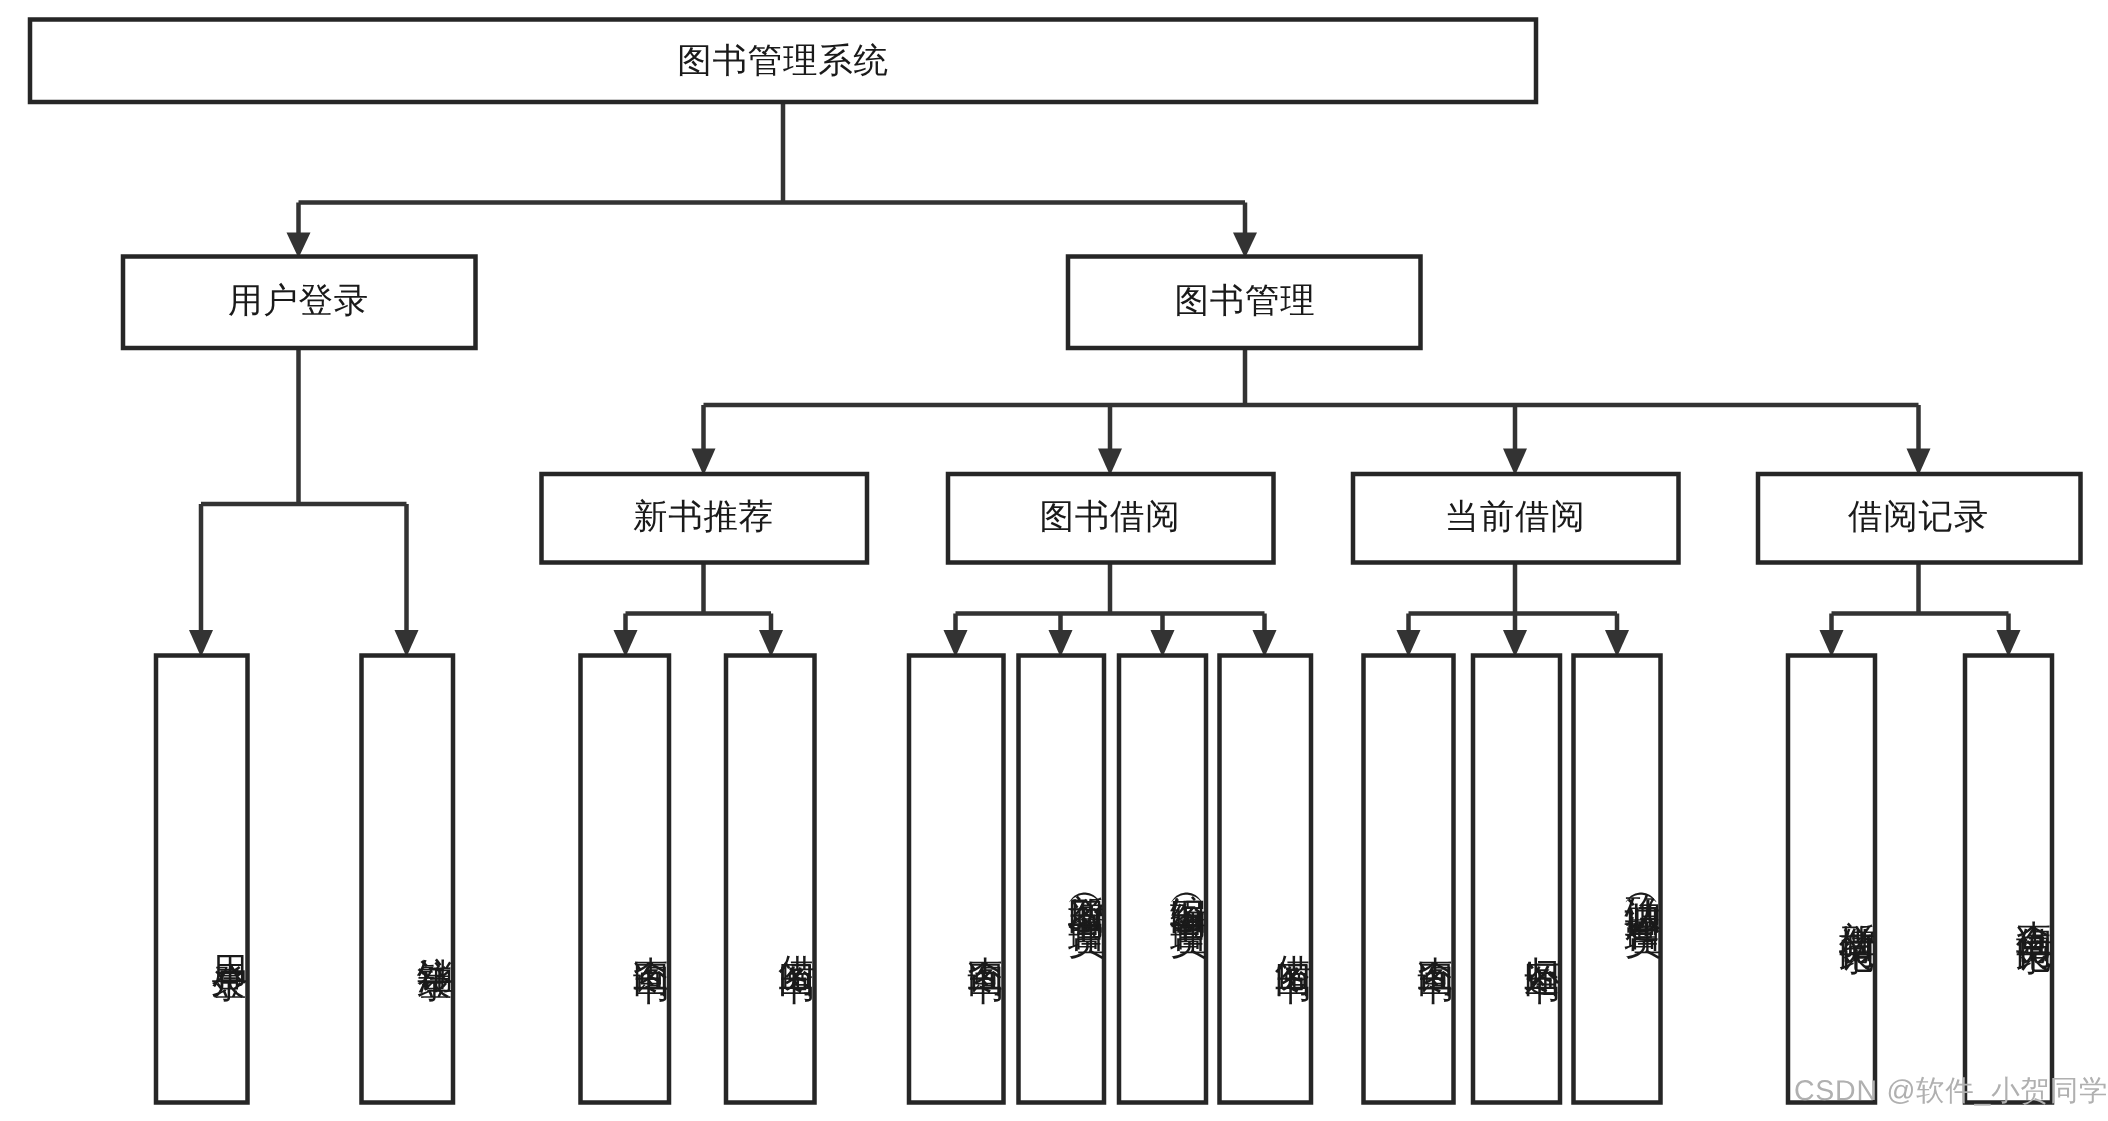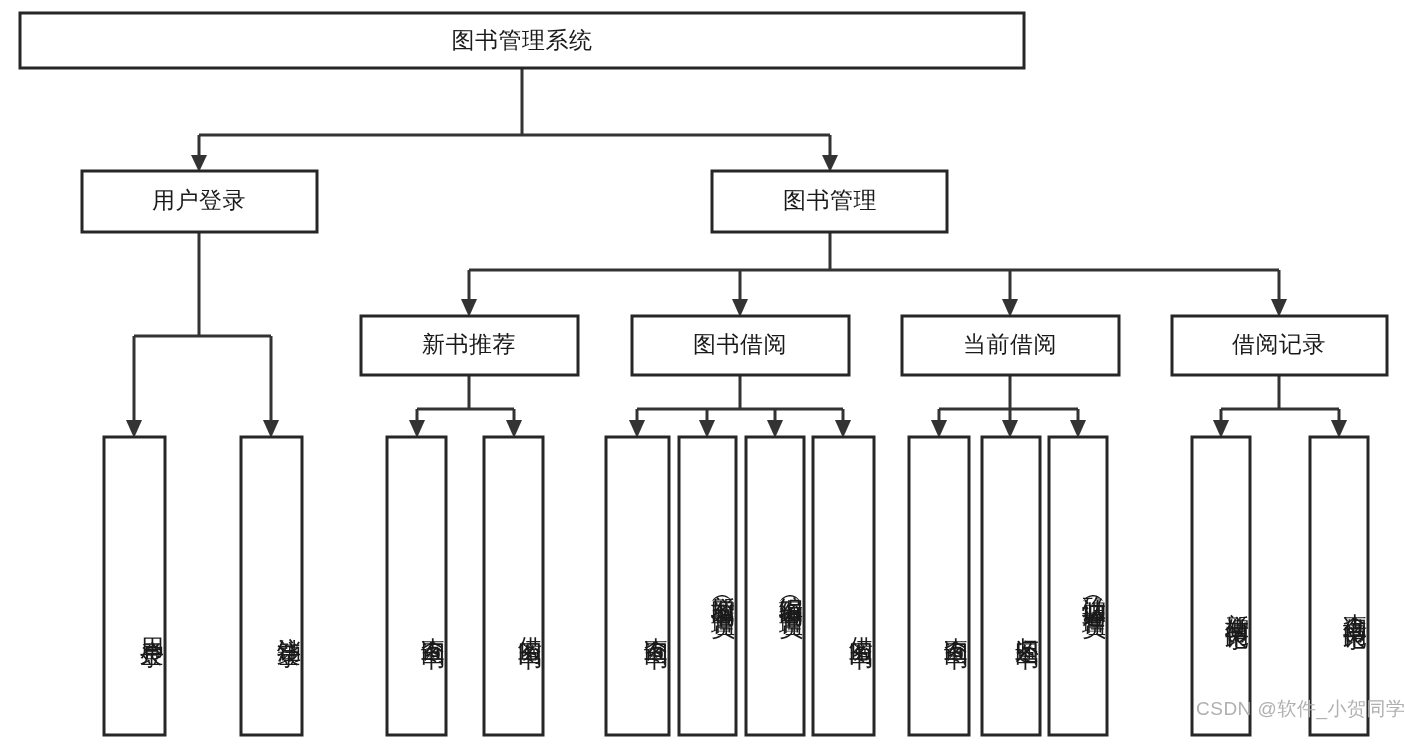--- a/index.html
+++ b/index.html
@@ -191,15 +191,15 @@
   <div class="leaf-label" style="left:909px; top:513px; width:60px; height:222px;">查询图书</div>
 
   <div class="leaf-label" style="left:982px; top:513px; width:58px; height:222px;">归还图书</div>
 
   <div class="leaf-label" style="left:1049px; top:443px; width:58px; height:292px;">确认归还（管理员）</div>
 
   <div class="leaf-label" style="left:1192px; top:470px; width:58px; height:265px;">新增借阅记录</div>
 
   <div class="leaf-label" style="left:1310px; top:470px; width:58px; height:265px;">查询借阅记录</div>
 
-  <div class="watermark" style="left:1196px; top:696px;">CSDN @软件_小贺同学</div>
+  <div class="watermark" style="left:1196px; top:714px;">CSDN @软件_小贺同学</div>
 
 </div>
 
 </body></html>

